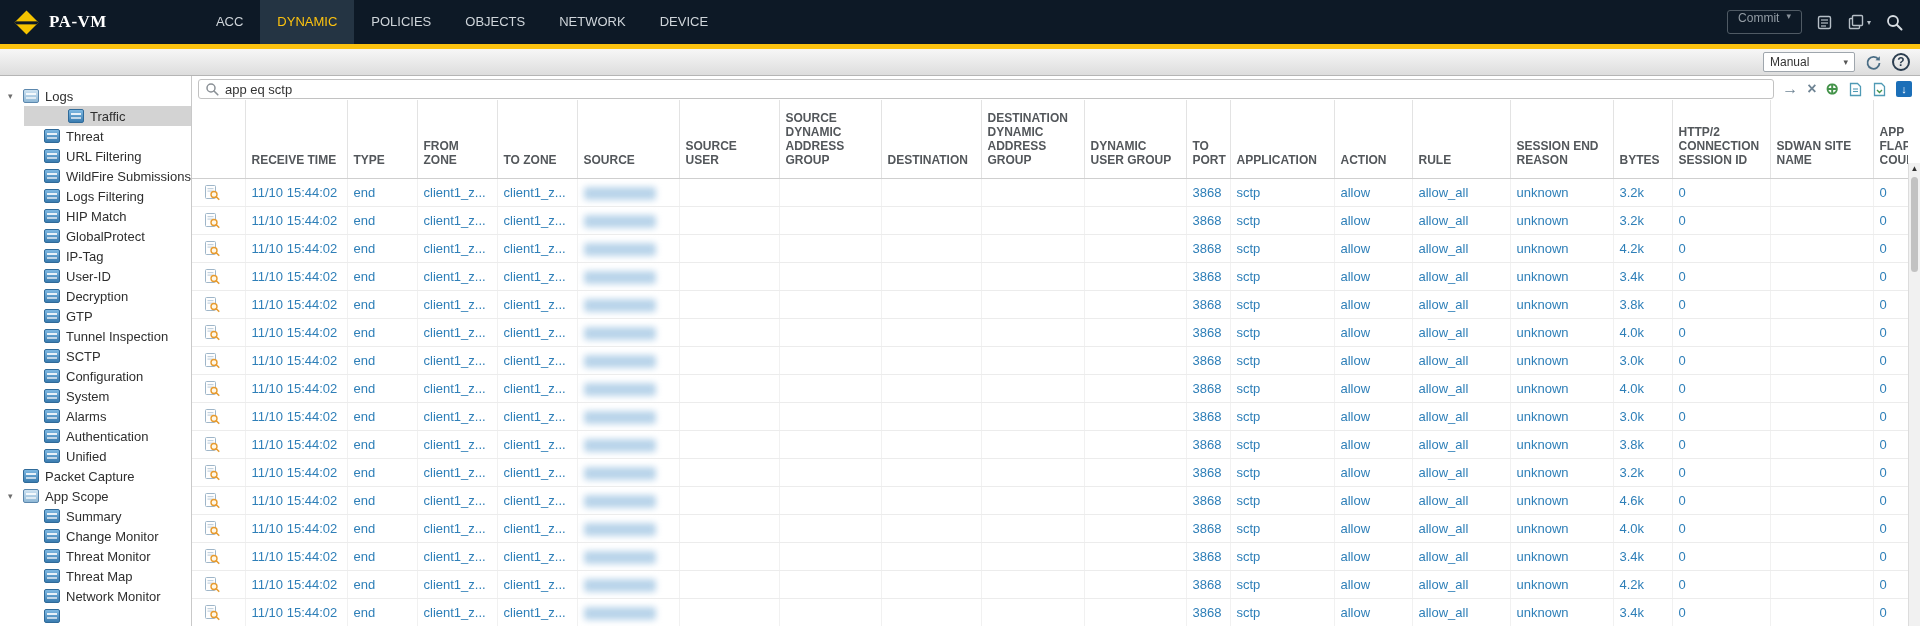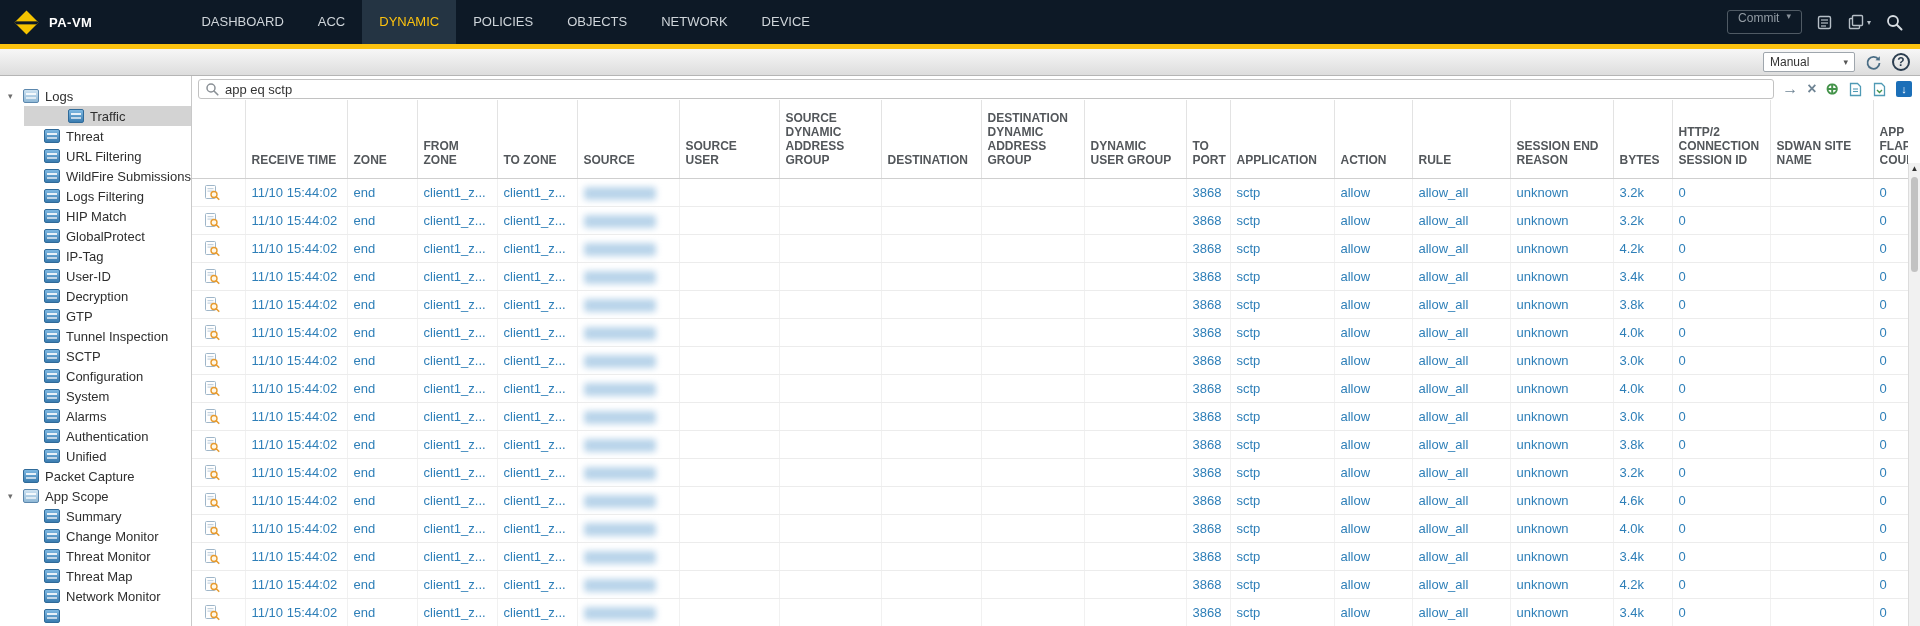--- a/index.html
+++ b/index.html
@@ -2,21 +2,21 @@
 <html><head>
 <meta charset="utf-8">
 <style>
   * { box-sizing: border-box; margin: 0; padding: 0; }
   html,body { width:1920px; height:626px; overflow:hidden; font-family:"Liberation Sans", sans-serif; background:#fff; }
 
   
   .topnav { display:flex; align-items:center; height:44px; background:#0d1926; position:relative; }
   .logo { width:17px; height:17px; background:#f5c400; transform:rotate(45deg); margin:0 14px 0 18px; position:relative; overflow:hidden; flex:none; }
   .logo::after { content:''; position:absolute; left:7px; top:-5px; width:3px; height:28px; background:#0d1926; transform:rotate(45deg); }
-  .brand-text { color:#fff; font-size:13px; font-weight:bold; letter-spacing:.5px; }
+  .brand-text { color:#fff; font-size:17px; font-weight:bold; letter-spacing:.5px;font-family:Liberation Serif, serif; }
   .tabs { display:flex; height:100%; margin-left:92px; }
   .tab { line-height:44px; padding:0 17px; color:#cfd5da; font-size:13px; cursor:pointer; white-space:nowrap; }
   .tab.active { background:#243443; color:#fcc20f; }
   .nav-right { margin-left:auto; display:flex; align-items:center; gap:14px; padding-right:16px; }
   .commit-btn { background:transparent; border:1px solid #4f5a64; color:#939ca4; font-size:12px; height:24px; padding:0 10px; border-radius:3px; display:flex; gap:7px; cursor:pointer; font-family:inherit; }
   .commit-btn .caret { font-size:9px; color:#8a939b; }
   .nav-icon { display:flex; align-items:center; gap:3px; cursor:pointer; }
   .nav-icon .caret { font-size:8px; color:#b6bfc7; }
 
   
@@ -64,21 +64,20 @@
   .vs-up { position:absolute; top:1px; left:0; right:0; text-align:center; font-size:8px; color:#333; }
   .vs-thumb { position:absolute; top:14px; left:2px; right:2px; height:95px; background:#c2c2c2; border-radius:4px; }
 </style>
 </head>
 <body>
 
 <div class="topnav">
   <span class="logo"></span>
   <span class="brand-text">PA-VM</span>
   <div class="tabs" id="tabs">
-      <div class="tab">DASHBOARD</div>
       <div class="tab">ACC</div>
       <div class="tab active">DYNAMIC</div>
       <div class="tab">POLICIES</div>
       <div class="tab">OBJECTS</div>
       <div class="tab">NETWORK</div>
       <div class="tab">DEVICE</div>
     </div>
   <div class="nav-right">
     <button class="commit-btn">
       <span>Commit</span>
@@ -290,21 +289,21 @@
             <col style="width: 103px;">
             <col style="width: 59px;">
             <col style="width: 98px;">
             <col style="width: 103px;">
             <col style="width: 45px;">
           </colgroup>
         <thead>
             <tr id="hrow">
               <th></th>
               <th>RECEIVE TIME</th>
-              <th>ZONE</th>
+              <th>TYPE</th>
               <th>FROM ZONE</th>
               <th>TO ZONE</th>
               <th>SOURCE</th>
               <th>SOURCE USER</th>
               <th>SOURCE DYNAMIC ADDRESS GROUP</th>
               <th>DESTINATION</th>
               <th>DESTINATION DYNAMIC ADDRESS GROUP</th>
               <th>DYNAMIC USER GROUP</th>
               <th>TO PORT</th>
               <th>APPLICATION</th>

